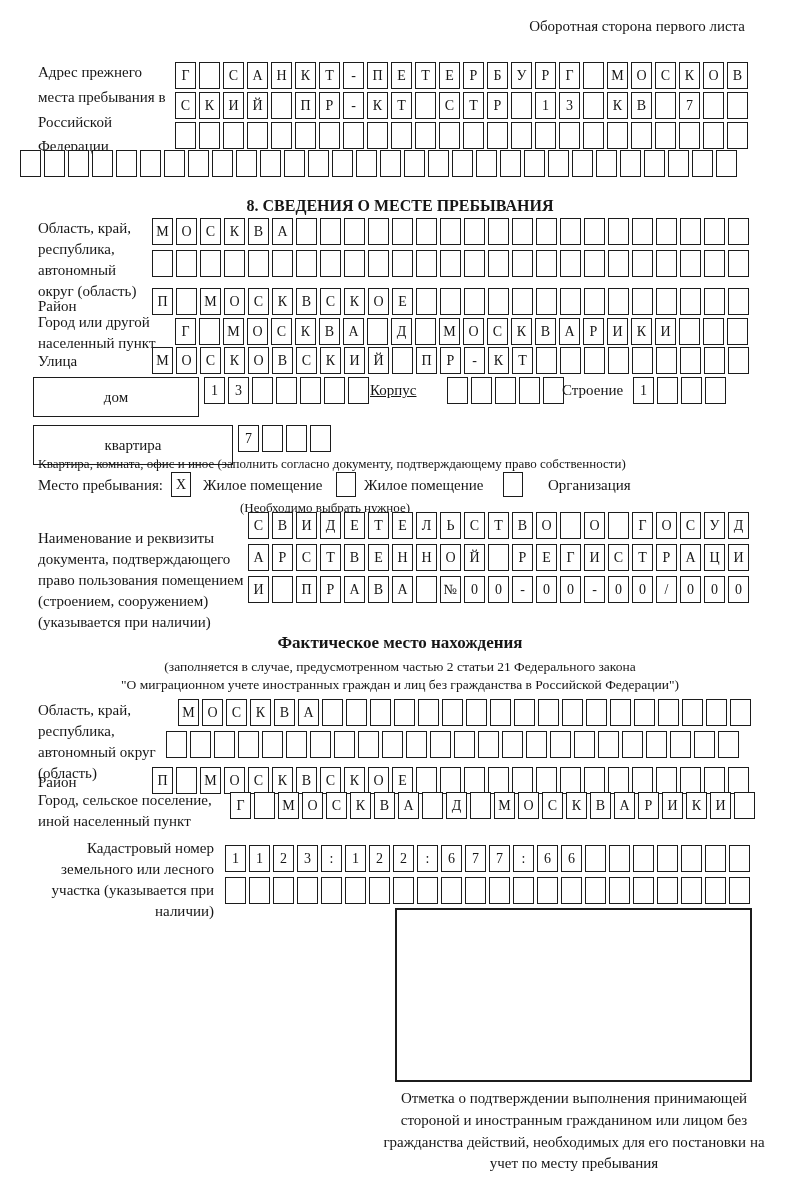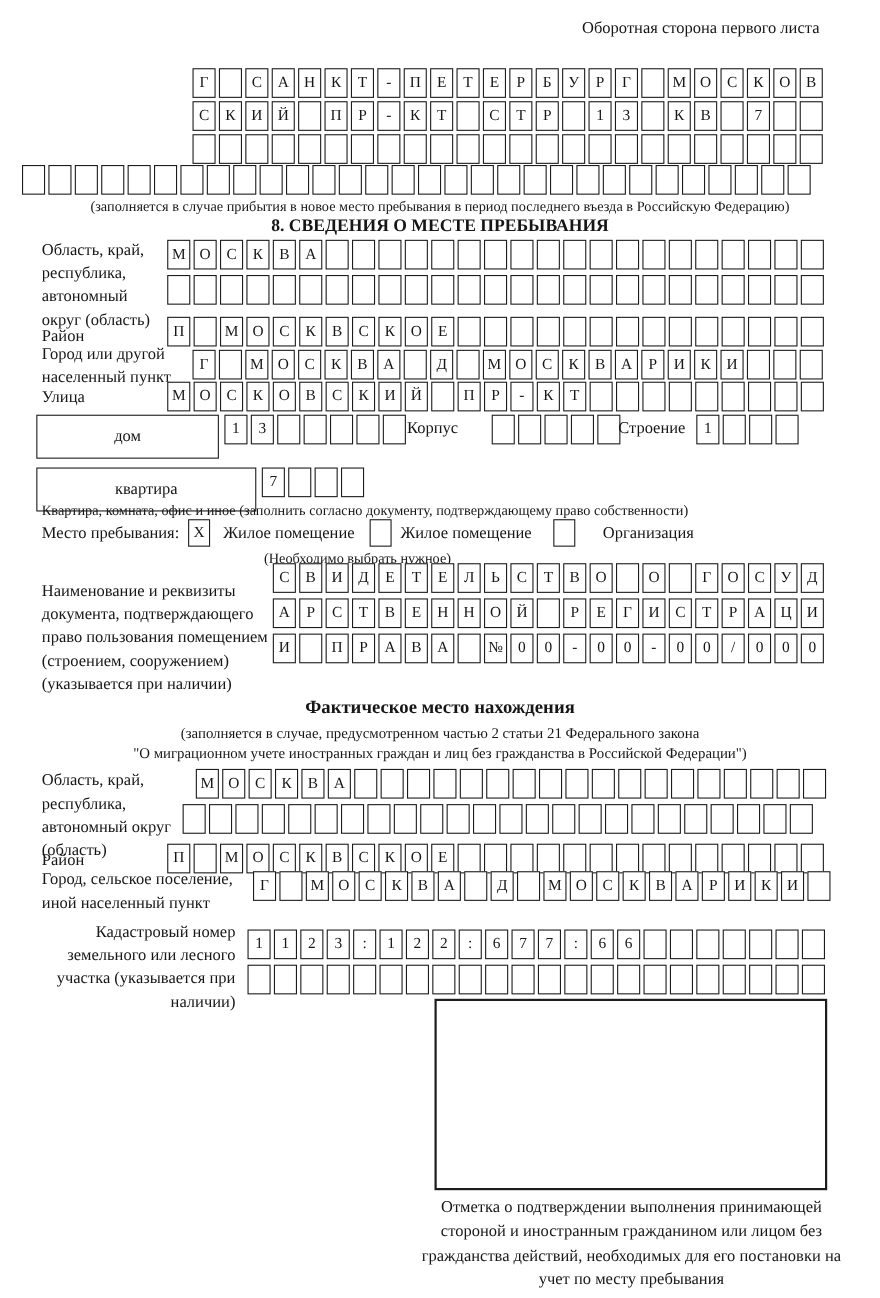--- a/index.html
+++ b/index.html
@@ -34,20 +34,21 @@
   }
   .stampbox{box-sizing:border-box;border:2px solid #1c1c1c;background:#fff;}
 </style>
 </head>
 <body>
 
 <div class="page">
 
   <div class="abs label" style="top:16px;right:55px;">Оборотная сторона первого листа</div>
 
+  <div class="abs label lh-wide" style="left:38px;top:60px;width:132px;">Адрес прежнего места пребывания в Российской Федерации</div>
   <div class="abs cellrow" style="left:175px;top:62px;">
       <span class="cell">Г</span>
       <span class="cell"></span>
       <span class="cell">С</span>
       <span class="cell">А</span>
       <span class="cell">Н</span>
       <span class="cell">К</span>
       <span class="cell">Т</span>
       <span class="cell">-</span>
       <span class="cell">П</span>
@@ -144,21 +145,20 @@
       <span class="cell"></span>
       <span class="cell"></span>
       <span class="cell"></span>
       <span class="cell"></span>
       <span class="cell"></span>
       <span class="cell"></span>
       <span class="cell"></span>
       <span class="cell"></span>
       <span class="cell"></span>
     </div>
-  <div class="abs note center" style="top:179px;">(заполняется в случае прибытия в новое место пребывания в период последнего въезда в Российскую Федерацию)</div>
 
   <div class="abs title center" style="top:197px;">8. СВЕДЕНИЯ О МЕСТЕ ПРЕБЫВАНИЯ</div>
 
   <div class="abs label" style="left:38px;top:218px;width:112px;">Область, край, республика, автономный округ (область)</div>
   <div class="abs cellrow" style="left:152px;top:218px;">
       <span class="cell">М</span>
       <span class="cell">О</span>
       <span class="cell">С</span>
       <span class="cell">К</span>
       <span class="cell">В</span>
@@ -300,21 +300,21 @@
   <div class="abs wbox" style="left:33px;top:377px;width:166px;">дом</div>
   <div class="abs cellrow" style="left:204px;top:377px;">
       <span class="cell">1</span>
       <span class="cell">3</span>
       <span class="cell"></span>
       <span class="cell"></span>
       <span class="cell"></span>
       <span class="cell"></span>
       <span class="cell"></span>
     </div>
-  <div class="abs label" style="left:370px;top:380px;">Корпус</div>
+  <div class="abs label" style="left:370px;top:380px;text-decoration:underline;">Корпус</div>
   <div class="abs cellrow" style="left:447px;top:377px;">
       <span class="cell"></span>
       <span class="cell"></span>
       <span class="cell"></span>
       <span class="cell"></span>
       <span class="cell"></span>
     </div>
   <div class="abs label" style="left:562px;top:380px;">Строение</div>
   <div class="abs cellrow" style="left:633px;top:377px;">
       <span class="cell">1</span>

